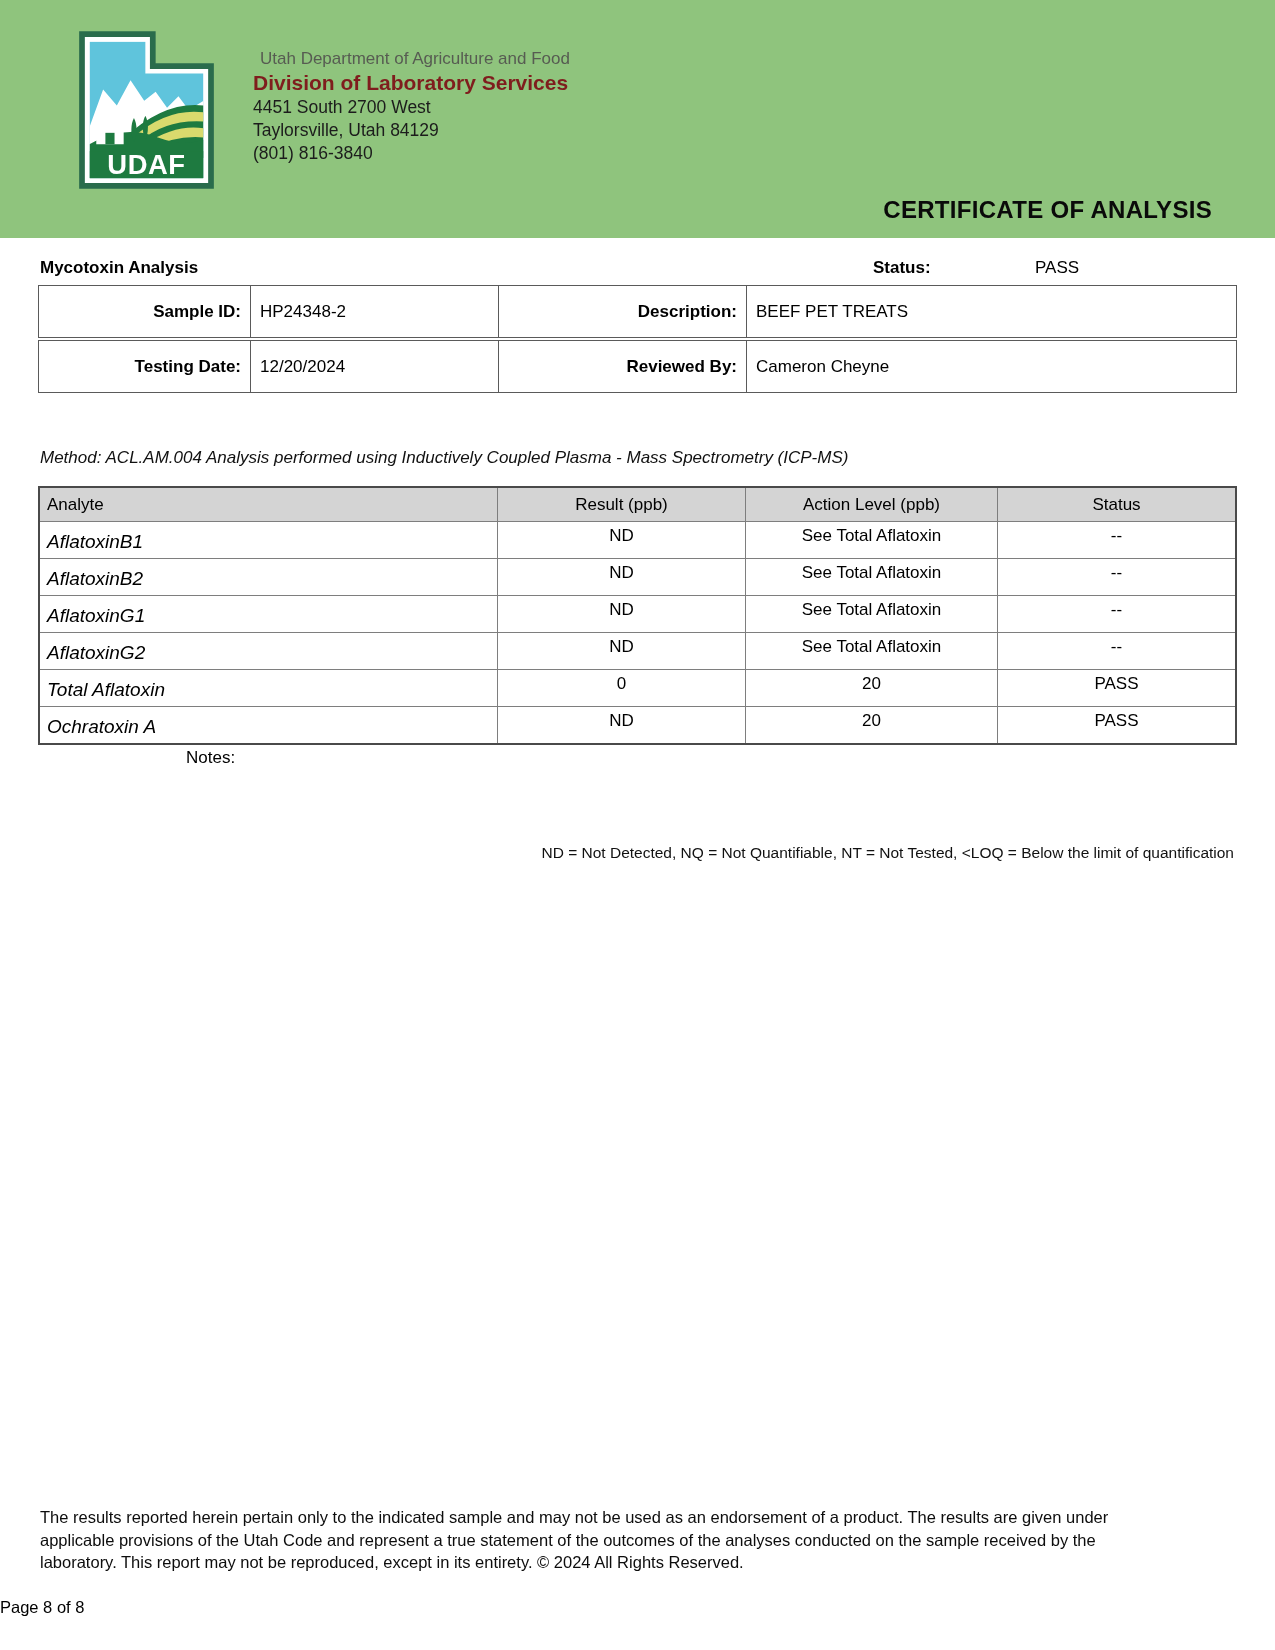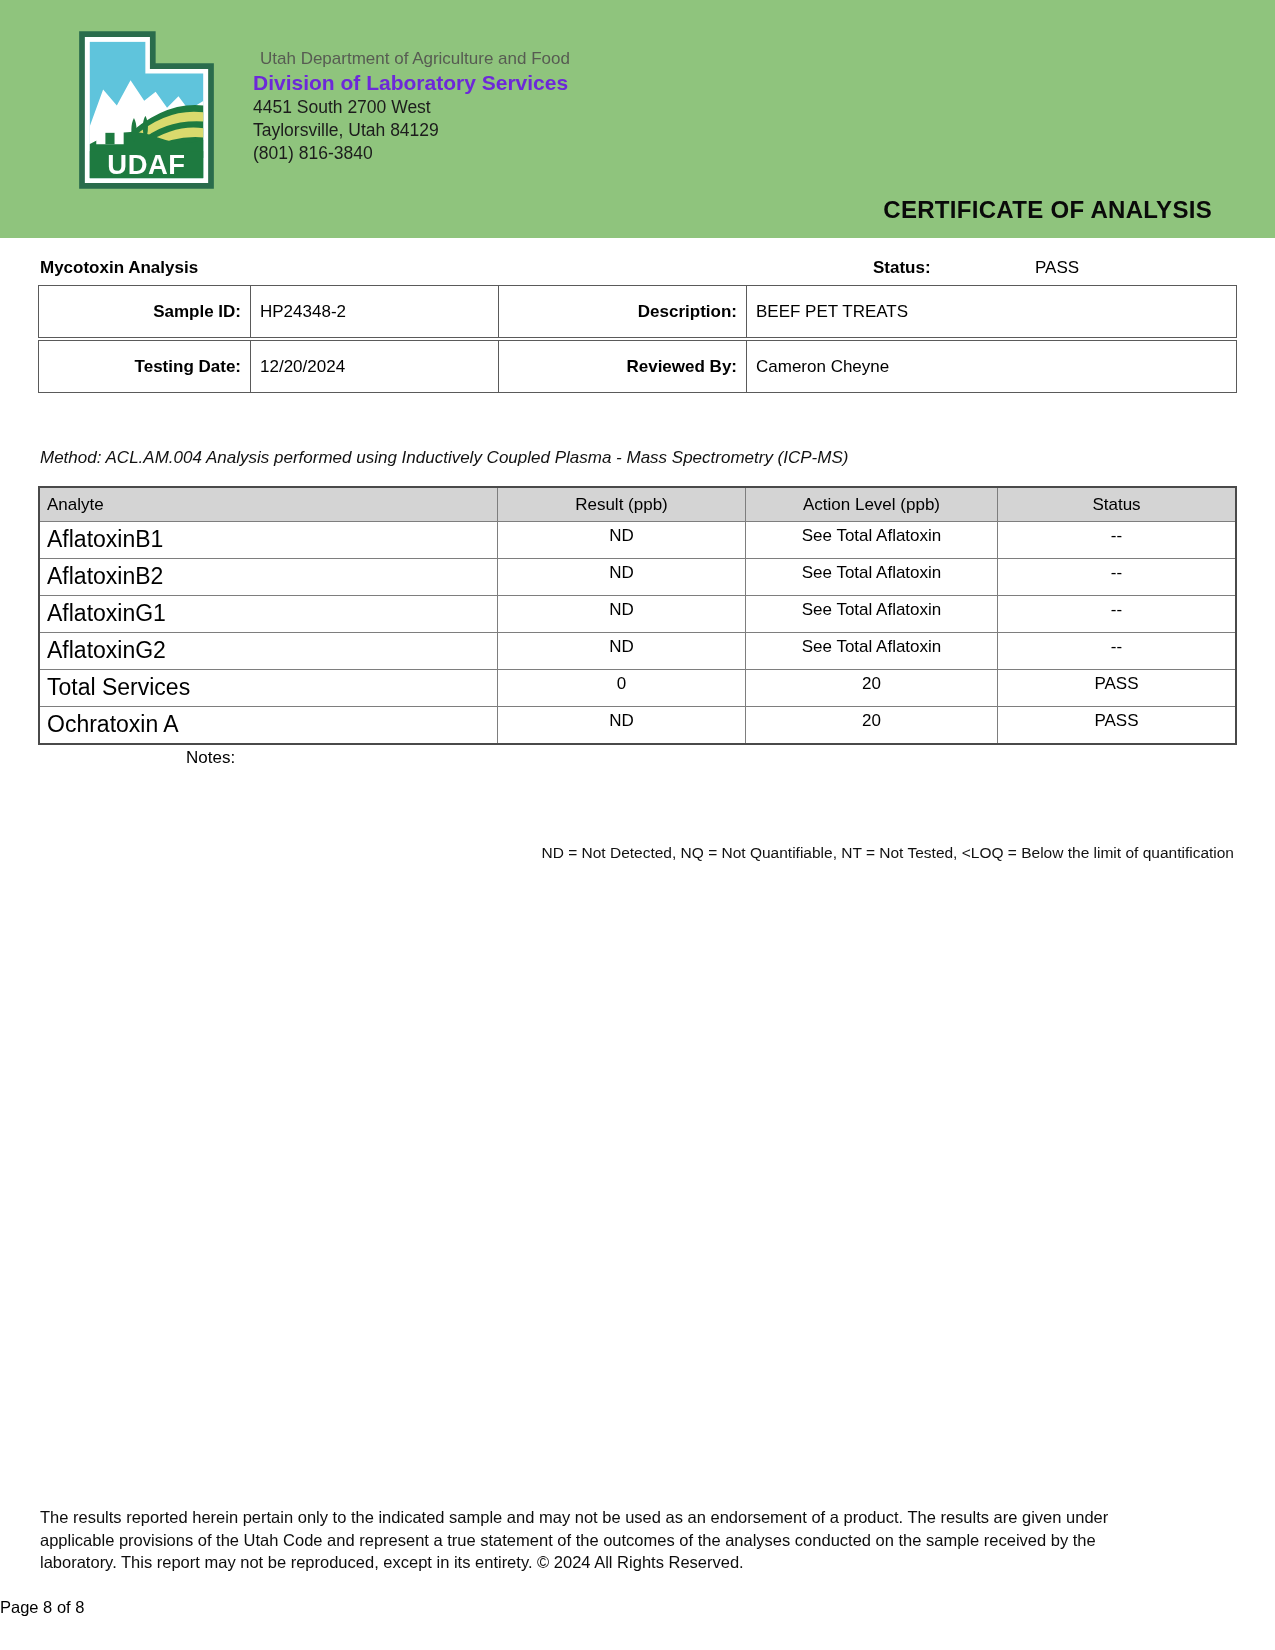--- a/index.html
+++ b/index.html
@@ -8,21 +8,21 @@
     position:relative; width:1275px; height:1650px; margin:0 auto;
     background:#ffffff; color:#000;
     font-family:"Liberation Sans", sans-serif; overflow:hidden;
   }
 
   
   .banner { position:absolute; top:0; left:0; width:1275px; height:238px; background:#8fc47d; }
   .logo { position:absolute; left:78px; top:30px; width:137px; height:160px; }
   .agency { position:absolute; left:253px; top:48px; }
   .agency-line1 { font-size:17px; line-height:22px; color:#575c52;margin-left:7px; }
-  .agency-line2 { font-size:21px; line-height:26px; font-weight:bold; color:#6d28d9; }
+  .agency-line2 { font-size:21px; line-height:26px; font-weight:bold; color:#7f1d1d; }
   .agency-line3 { font-size:17.5px; line-height:23px; color:#1c1c1c; }
   .coa-title {
     position:absolute; top:196px; left:0; width:1212px; text-align:right;
     font-size:24px; font-weight:bold; color:#0a0a0a; letter-spacing:0.3px;
   }
 
   
   .section-title { position:absolute; top:258px; left:40px; font-size:17px; font-weight:bold; }
   .status-label  { position:absolute; top:258px; left:873px; font-size:17px; font-weight:bold; }
   .status-value  { position:absolute; top:258px; left:1035px; font-size:17px; }
@@ -39,21 +39,21 @@
 
   
   .method { position:absolute; top:448px; left:40px; font-size:17px; font-style:italic; color:#111; }
 
   
   .results { position:absolute; top:477px; left:38px; width:1199px; border:2px solid #4a4a4a; background:#fff;margin-top:9px; }
   .rheader { display:grid; grid-template-columns:457px 248px 252px 238px; background:#d4d4d4; height:33px; }
   .rhcell { display:flex; align-items:center; justify-content:center; font-size:17px; border-left:1px solid #7e7e7e; }
   .rhcell:first-child { border-left:none; justify-content:flex-start; padding-left:7px; }
   .rrow { display:grid; grid-template-columns:457px 248px 252px 238px; height:37px; border-top:1px solid #7e7e7e; }
-  .rc-analyte { display:flex; align-items:flex-end; padding:0 0 5px 7px; font-size:23px; }
+  .rc-analyte { display:flex; align-items:flex-end; padding:0 0 5px 7px; font-size:19px;font-style:italic; }
   .rc-val { display:flex; align-items:flex-start; justify-content:center; padding-top:4px; font-size:17px; border-left:1px solid #7e7e7e; }
 
   .notes { position:absolute; top:748px; left:186px; font-size:17px; }
   .legend { position:absolute; top:844px; left:38px; width:1196px; text-align:right; font-size:15.5px; color:#111; }
 
   
   .disclaimer { position:absolute; top:1506px; left:40px; width:1100px; font-size:16.5px; line-height:22.5px; color:#0d0d0d; }
   .page-num { position:absolute; top:1598px; left:0; width:1275px; text-align:left; font-size:16.5px; }
 </style>
 </head>
@@ -144,21 +144,21 @@
       <div class="rc-val">See Total Aflatoxin</div>
       <div class="rc-val">--</div>
     </div>
     <div class="rrow">
       <div class="rc-analyte">AflatoxinG2</div>
       <div class="rc-val">ND</div>
       <div class="rc-val">See Total Aflatoxin</div>
       <div class="rc-val">--</div>
     </div>
     <div class="rrow">
-      <div class="rc-analyte">Total Services</div>
+      <div class="rc-analyte">Total Aflatoxin</div>
       <div class="rc-val">0</div>
       <div class="rc-val">20</div>
       <div class="rc-val">PASS</div>
     </div>
     <div class="rrow">
       <div class="rc-analyte">Ochratoxin A</div>
       <div class="rc-val">ND</div>
       <div class="rc-val">20</div>
       <div class="rc-val">PASS</div>
     </div>

